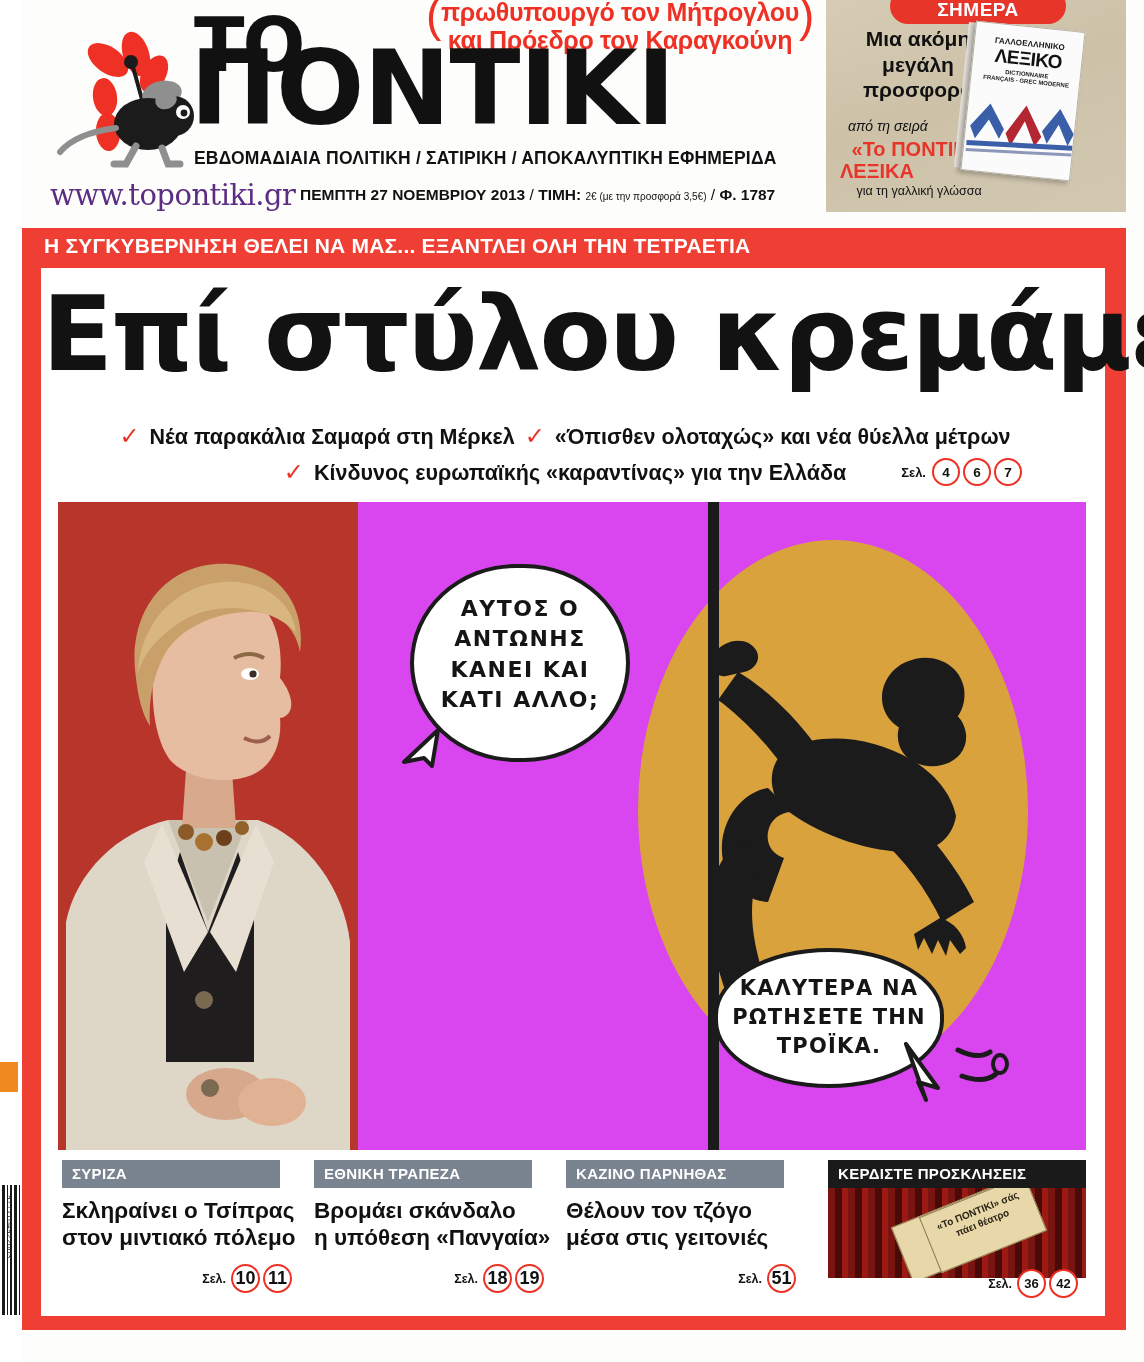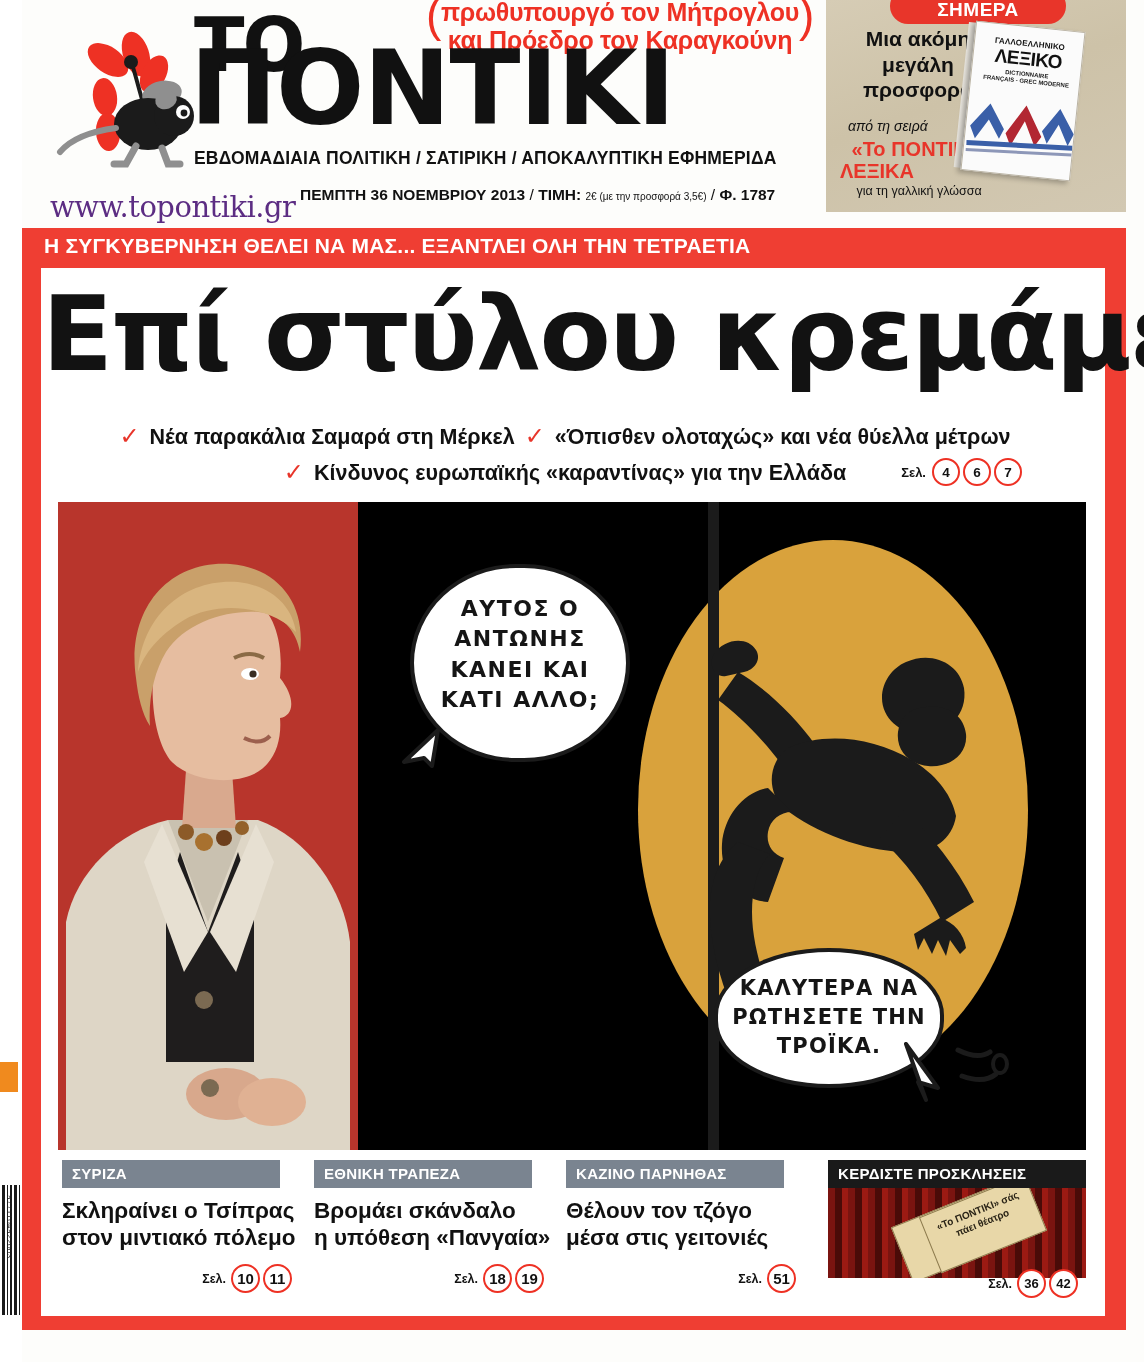--- a/index.html
+++ b/index.html
@@ -43,21 +43,20 @@
   }
   .tagline{
     position:absolute;left:172px;top:148px;width:640px;
     font-size:17.5px;font-weight:bold;color:#111;letter-spacing:.2px;
     white-space:nowrap;
   }
   .site{
     position:absolute;left:28px;top:178px;
     font-size:29px;color:#5c2d83;letter-spacing:-.5px;
     font-family:"DejaVu Serif",serif;
-    margin-top:12px;
   }
   .dateline{
     position:absolute;left:278px;top:186px;
     font-size:15.5px;color:#111;white-space:nowrap;
   }
   .dateline b{font-weight:bold;}
   .dateline .small{font-size:10px;}
 
   
   .adbox{
@@ -137,21 +136,21 @@
   .selref .lbl{font-size:13px;font-weight:bold;color:#111;margin-right:3px;}
   .pg{
     width:24px;height:24px;border-radius:50%;border:2.6px solid #ee3124;
     color:#111;font-size:13.5px;font-weight:bold;display:flex;
     align-items:center;justify-content:center;background:#fff;
   }
 
   
   .cartoon{
     position:absolute;left:58px;top:502px;width:1028px;height:648px;
-    background:#000000;overflow:hidden;
+    background:#d946ef;overflow:hidden;
   }
   .cart-photo{
     position:absolute;left:0;top:0;width:300px;height:648px;overflow:hidden;
   }
   .sun{
     position:absolute;left:580px;top:38px;width:390px;height:540px;
     border-radius:50%;background:#d9a23c;
   }
   .pole{position:absolute;left:650px;top:0;width:11px;height:648px;background:#1b1b1b;}
   .dancer{position:absolute;left:560px;top:20px;width:420px;height:580px;}
@@ -185,21 +184,21 @@
     padding:5px 0 0 10px;box-sizing:border-box;letter-spacing:.3px;
     width:218px;
   }
   .sttitle{
     margin-top:9px;font-size:22.5px;font-weight:bold;color:#111;line-height:1.2;
   }
   .stsel{
     position:absolute;right:18px;top:104px;display:flex;align-items:center;gap:3px;
   }
   .stsel .lbl{font-size:12.5px;font-weight:bold;color:#111;margin-right:2px;}
-  .stsel .pg{width:25px;height:25px;font-size:15px;}
+  .stsel .pg{width:25px;height:25px;font-size:18px;}
 
   
   .promo{position:absolute;left:770px;top:0;width:258px;height:140px;}
   .pbar{
     height:28px;background:#1a1a1a;color:#fff;font-size:15px;font-weight:bold;
     padding:5px 0 0 10px;box-sizing:border-box;letter-spacing:.3px;
   }
   .pimg{position:absolute;left:0;top:28px;width:258px;height:90px;overflow:hidden;background:#4a0f0c;}
   .curtain{position:absolute;inset:0;background:
     repeating-linear-gradient(90deg,#7a1410 0 7px,#4a0b08 7px 14px,#9c1a13 14px 20px);}
@@ -271,21 +270,21 @@
       <div><span class="paren">(</span><span>πρωθυπουργό τον Μήτρογλου</span><span class="paren">)</span></div>
       <div><span>και Πρόεδρο τον Καραγκούνη</span></div>
     </div>
 
     <div class="to-word">ΤΟ</div>
     <div class="pontiki-word">ΠΟΝΤΙΚΙ</div>
     <div class="tagline">ΕΒΔΟΜΑΔΙΑΙΑ ΠΟΛΙΤΙΚΗ / ΣΑΤΙΡΙΚΗ / ΑΠΟΚΑΛΥΠΤΙΚΗ ΕΦΗΜΕΡΙΔΑ</div>
     <div class="site">www.topontiki.gr</div>
 
     <div class="dateline">
-      <b>ΠΕΜΠΤΗ 36 ΝΟΕΜΒΡΙΟΥ 2013</b>
+      <b>ΠΕΜΠΤΗ 27 ΝΟΕΜΒΡΙΟΥ 2013</b>
       <span> / </span>
       <b>ΤΙΜΗ:</b>
       <span class="small">2€ (με την προσφορά 3,5€)</span>
       <span> / </span>
       <b>Φ. 1787</b>
     </div>
   </div>
 
   <div class="adbox">
     <div class="paper"></div>

